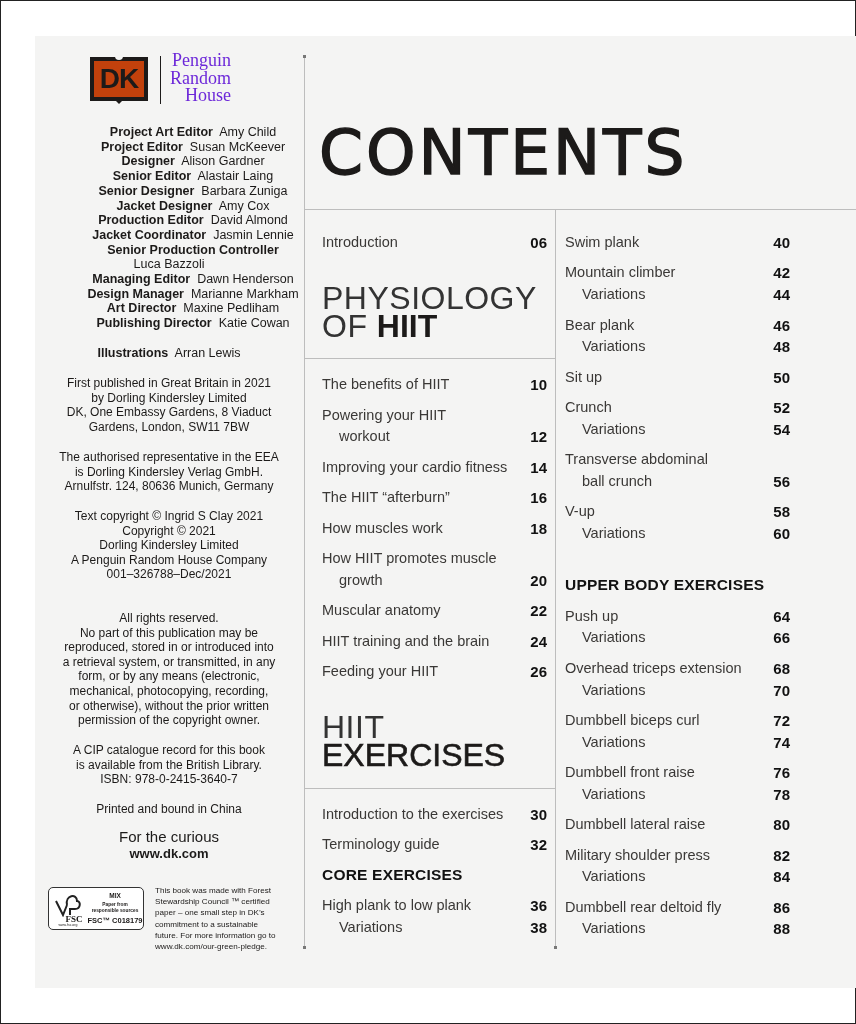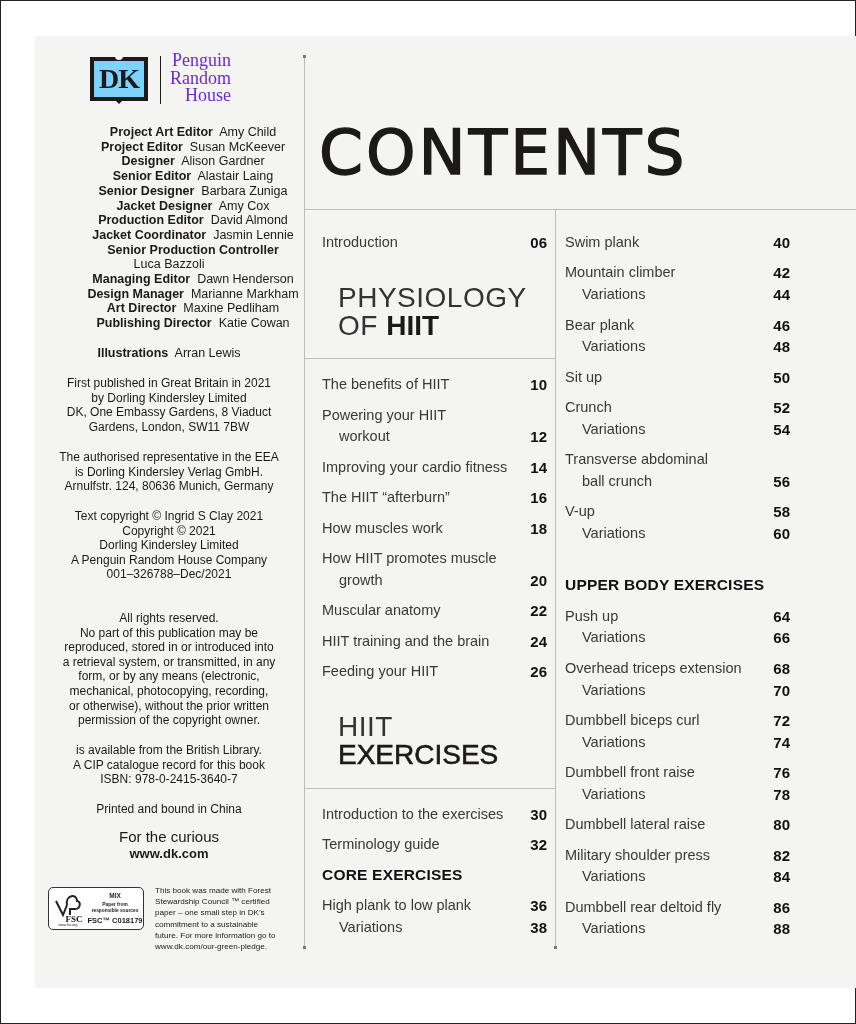--- a/index.html
+++ b/index.html
@@ -10,22 +10,22 @@
   .frame { position: absolute; left: 0; top: 0; width: 854px; height: 1022px; border: 1px solid #222; }
   .page {
     position: absolute; left: 35px; top: 36px; width: 821px; height: 952px;
     background: #f4f4f3;
   }
   
   .credits { position: absolute; left: 0; top: 0; width: 268px; text-align: center; color: #1c1a19; }
   .logo-row { position: absolute; left: 52px; top: 18px; width: 180px; height: 56px; }
   .dk-box {
     position: absolute; left: 3px; top: 3px; width: 58px; height: 44px;
-    border: 4px solid #1c1a19; box-sizing: border-box; background: #7dd3fc;
-    font-family: Liberation Serif, serif; font-weight: bold; font-size: 28px;
+    border: 4px solid #1c1a19; box-sizing: border-box; background: #c2410c;
+    font-family: Liberation Sans, sans-serif; font-weight: bold; font-size: 28px;
     line-height: 36px; text-align: center; letter-spacing: -1px;
   }
   .dk-notch {
     position: absolute; left: 26px; top: 44px; width: 0; height: 0;
     border-left: 6px solid transparent; border-right: 6px solid transparent; border-top: 6px solid #1c1a19;
   }
   .dk-topnotch {
     position: absolute; left: 28px; top: 1px; width: 8px; height: 5px; background: #f4f4f3;
     border-bottom-left-radius: 4px; border-bottom-right-radius: 4px;
   }
@@ -64,21 +64,21 @@
     font-size: 63px; font-weight: normal; letter-spacing: 3px; line-height: 70px; color: #1c1a19;
     -webkit-text-stroke: 1.4px #1c1a19;
   }
 
   .col { position: absolute; }
   .entry { position: absolute; left: 0; width: 100%; font-size: 14.5px; color: #3a3836; }
   .entry .t { position: absolute; left: 0; top: 0; white-space: nowrap; }
   .entry .t.indent { left: 17px; }
   .entry .p { position: absolute; right: 0; top: 0; font-weight: bold; color: #111; font-size: 15px; }
   .section-head { position: absolute; left: 0; font-size: 15.5px; font-weight: bold; color: #111; letter-spacing: 0.2px; white-space: nowrap; }
-  .part-title { position: absolute; left: 16px; font-size: 28px; line-height: 28px; color: #1c1a19; white-space: nowrap; }
+  .part-title { position: absolute; left: 0; font-size: 32px; line-height: 28px; color: #1c1a19; white-space: nowrap; }
   .part-title .light { font-weight: normal; color: #333; letter-spacing: 0.5px; }
   .part-title .bold { font-weight: bold; }
 </style>
 </head>
 <body>
 
 <div class="frame"></div>
 
 <div class="page">
 
@@ -142,22 +142,22 @@
       <p>No part of this publication may be</p>
       <p>reproduced, stored in or introduced into</p>
       <p>a retrieval system, or transmitted, in any</p>
       <p>form, or by any means (electronic,</p>
       <p>mechanical, photocopying, recording,</p>
       <p>or otherwise), without the prior written</p>
       <p>permission of the copyright owner.</p>
     </div>
 
     <div class="blk" style="top:707px">
+      <p>A CIP catalogue record for this book</p>
       <p>is available from the British Library.</p>
-      <p>A CIP catalogue record for this book</p>
       <p>ISBN: 978-0-2415-3640-7</p>
     </div>
 
     <div class="blk" style="top:766px">
       <p>Printed and bound in China</p>
     </div>
 
     <div class="curious">For the curious</div>
     <div class="url">www.dk.com</div>
 

